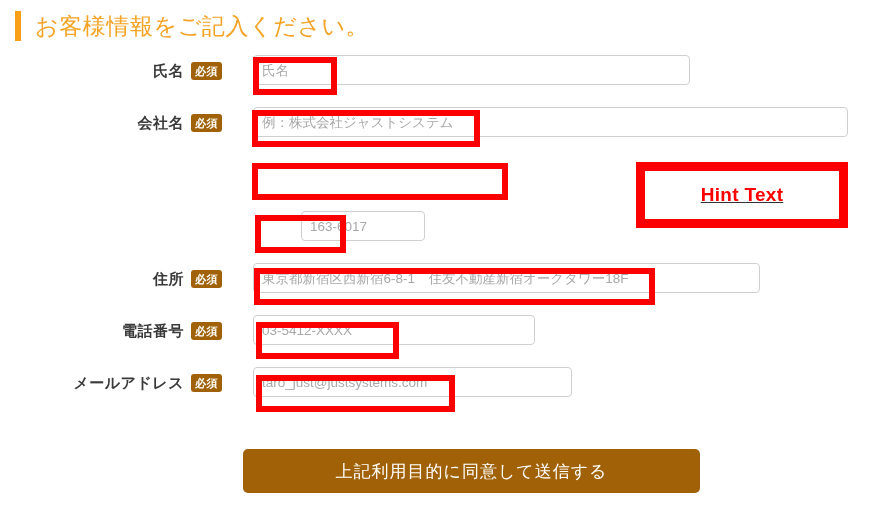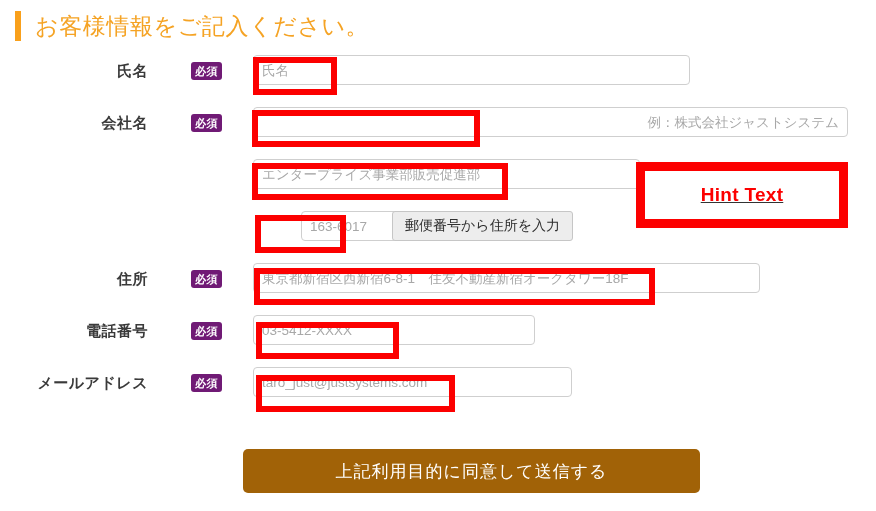--- a/index.html
+++ b/index.html
@@ -66,30 +66,29 @@
   }
   .row-label .label-text {
     font-size: 15px;
     font-weight: bold;
     color: #3a3a3a;
     white-space: nowrap;
     letter-spacing: 0.5px;
   }
   .badge-required {
     display: inline-block;
-    background: #701a75;
+    background: #a16207;
     color: #ffffff;
     font-size: 11px;
     font-weight: bold;
     line-height: 1;
     padding: 4px 4px 3px 4px;
     border-radius: 3px;
     letter-spacing: 0.5px;
     flex: none;
-    margin-left: 36px;
   }
 
   
   .field {
     position: absolute;
     top: 0;
     left: 253px;
     height: 30px;
     box-sizing: border-box;
     border: 1px solid #cfcfcf;
@@ -99,21 +98,21 @@
     font-size: 13.5px;
     color: #333;
     padding: 0 8px;
     outline: none;
   }
   .field::placeholder {
     color: #a8a8a8;
     opacity: 1;
   }
   .field.w-name   { width: 437px; }
-  .field.w-comp   { width: 595px; text-align: right; }
+  .field.w-comp   { width: 595px; }
   .field.w-dept   { width: 387px; }
   .field.w-zip    { width: 124px; margin-left: 48px; }
   .field.w-addr   { width: 507px; }
   .field.w-tel    { width: 282px; }
   .field.w-mail   { width: 319px; }
 
   .zip-button {
     position: absolute;
     top: 0;
     left: 392px;
@@ -192,26 +191,24 @@
 
   <div class="form-row">
     <div class="row-label">
       <span class="label-text">会社名</span>
       <span class="badge-required">必須</span>
     </div>
     <input class="field w-comp" type="text" placeholder="例：株式会社ジャストシステム" style="">
   </div>
 
   <div class="form-row">
-    <input class="field w-dept" type="text" placeholder="エンタープライズ事業部販売促進部" style="">
   </div>
 
   <div class="form-row">
     <input class="field w-zip" type="text" placeholder="163-6017" style="">
-    <button class="zip-button" type="button">郵便番号から住所を入力</button>
   </div>
 
   <div class="form-row">
     <div class="row-label">
       <span class="label-text">住所</span>
       <span class="badge-required">必須</span>
     </div>
     <input class="field w-addr" type="text" placeholder="東京都新宿区西新宿6-8-1　住友不動産新宿オークタワー18F" style="">
   </div>
 

